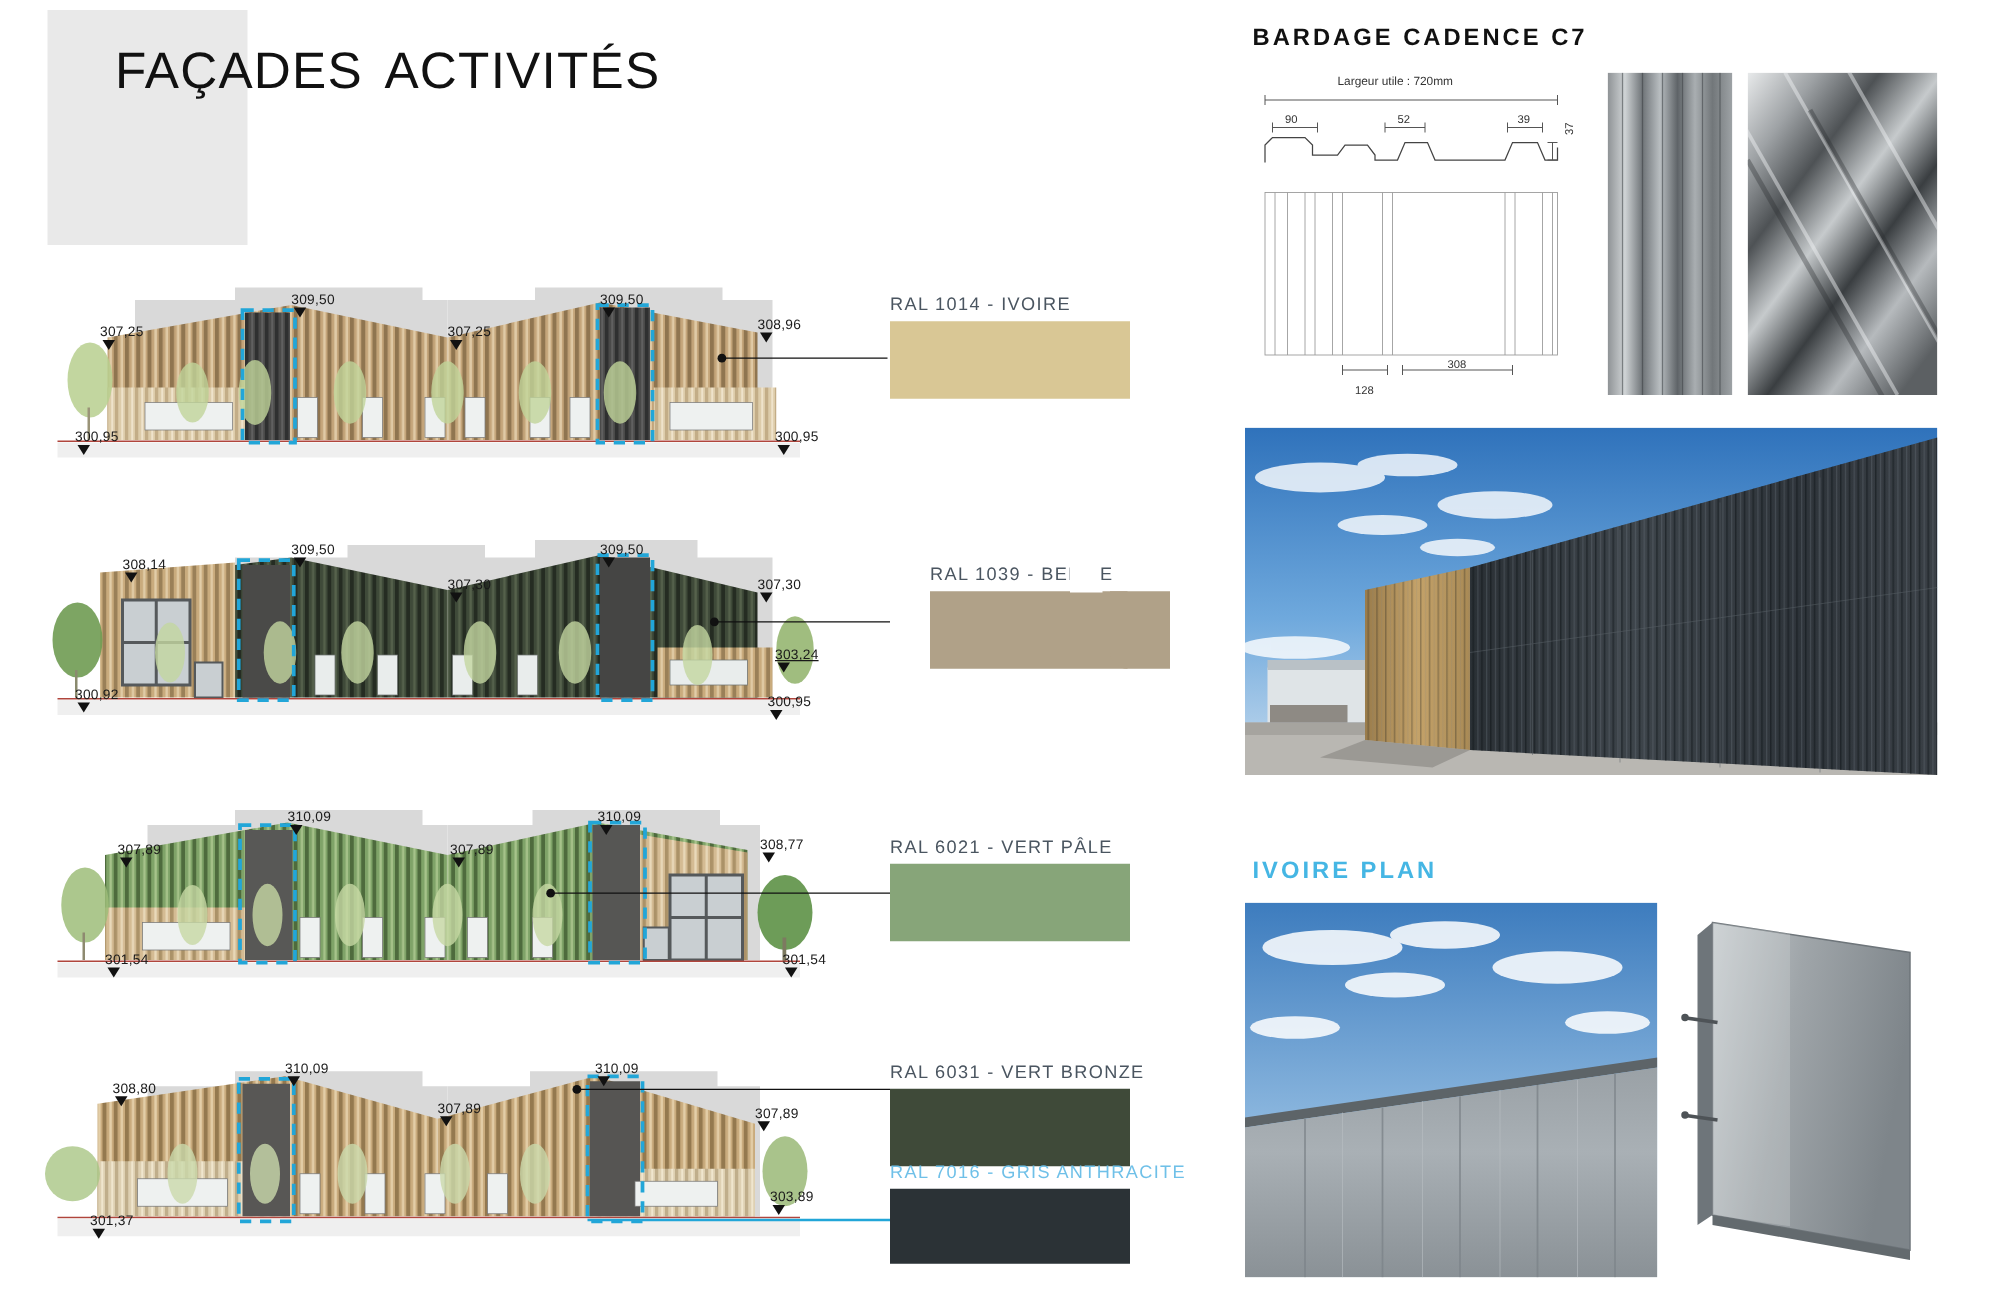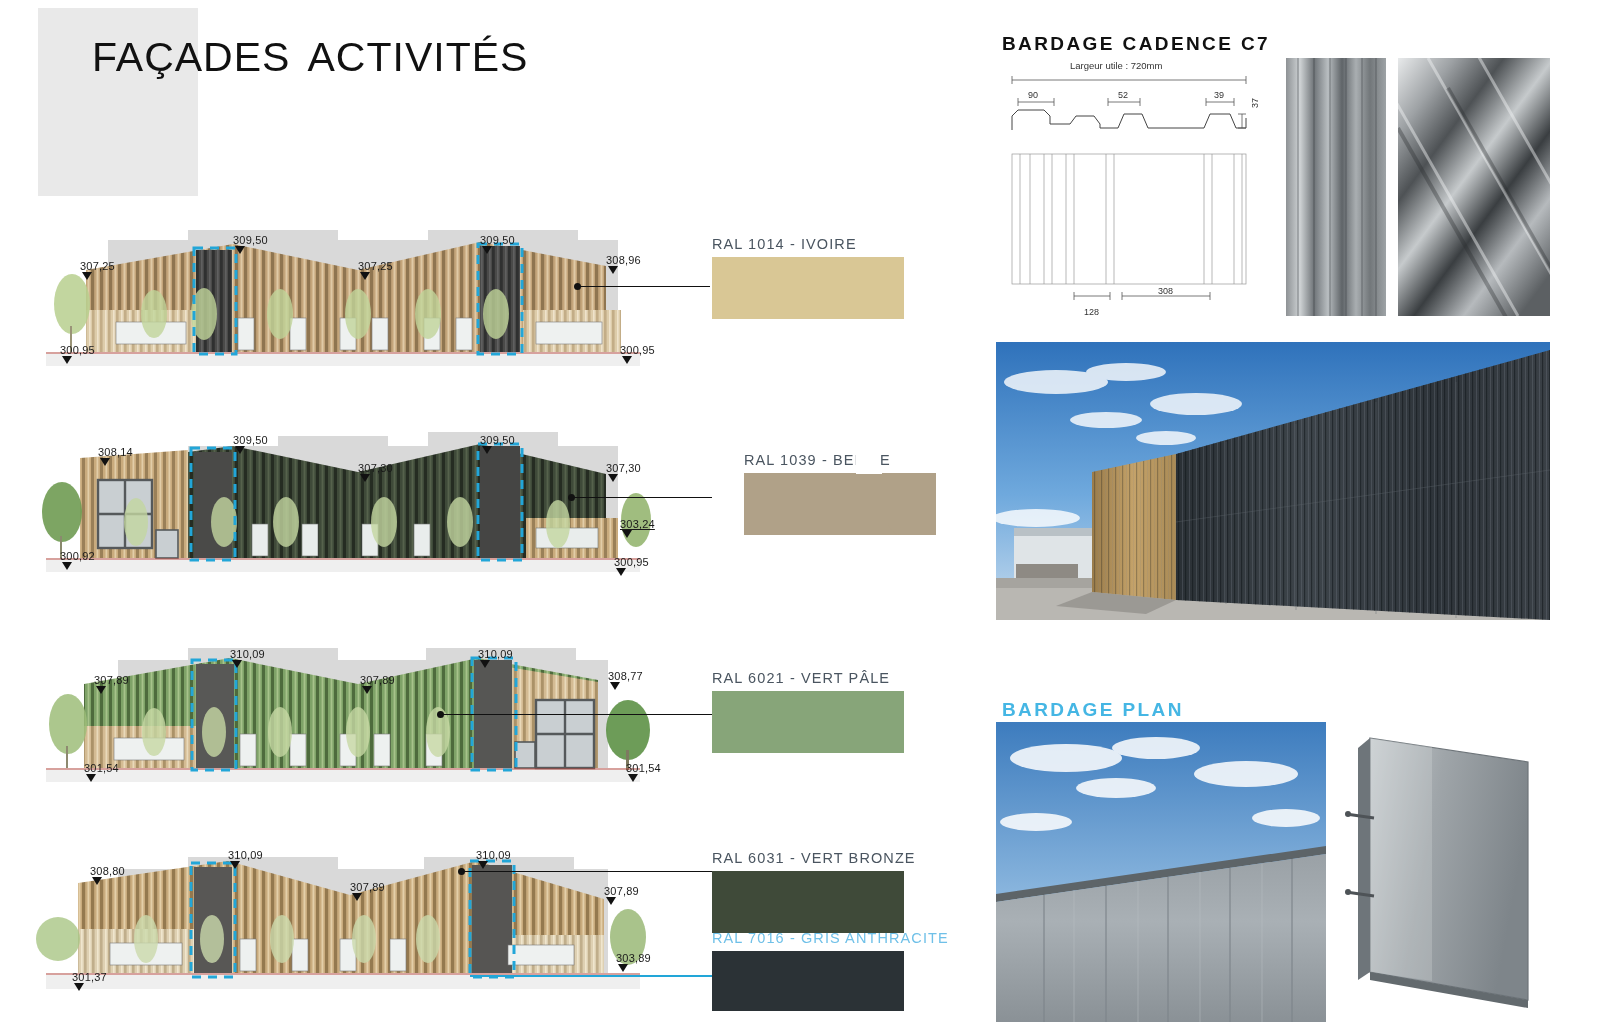--- a/index.html
+++ b/index.html
@@ -123,21 +123,20 @@
     background: #ffffff;
   }
 
   
   .section-head {
     position: absolute;
     font-family: "Liberation Sans", sans-serif;
     font-weight: bold;
     font-size: 19px;
     letter-spacing: 2.4px;
-    margin-top: 13px;
   }
   #head-cadence { left: 1002px; top: 20px; color: #111; }
   #head-plan    { left: 1002px; top: 686px; color: #45b6e4; }
 
   
   #tech-drawing {
     position: absolute;
     left: 998px; top: 58px;
     width: 262px; height: 258px;
     background: #fff;
@@ -638,21 +637,21 @@
       <line x1="460" y1="40" x2="460" y2="276"></line>
       <line x1="180" y1="180" x2="554" y2="128"></line>
     </g>
 
     <rect x="20" y="222" width="62" height="14" fill="#8e8a84"></rect>
 
     <polygon points="96,250 180,258 150,272 60,264" fill="#8e8c87" opacity=".7"></polygon>
   </svg>
 </div>
 
-<div class="section-head" id="head-plan">BARDAGE PLAN</div>
+<div class="section-head" id="head-plan">IVOIRE PLAN</div>
 
 <div class="photo" id="photo-plan">
   <svg width="330" height="300" viewBox="0 0 330 300">
     <defs>
       <linearGradient id="sky2" x1="0" y1="0" x2="0" y2="1">
         <stop offset="0" stop-color="#3d7cbe"></stop>
         <stop offset=".6" stop-color="#8db8df"></stop>
         <stop offset="1" stop-color="#d6e5f1"></stop>
       </linearGradient>
       <linearGradient id="planWall" x1="0" y1="0" x2="0" y2="1">

